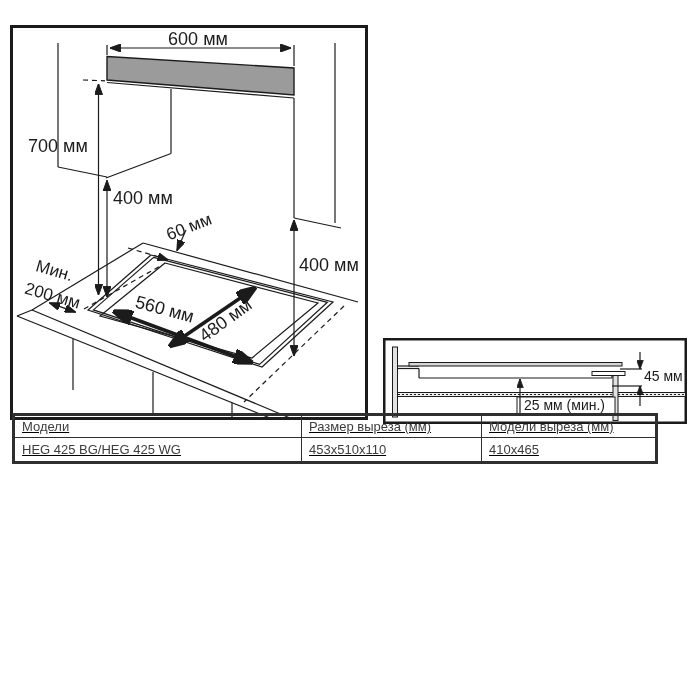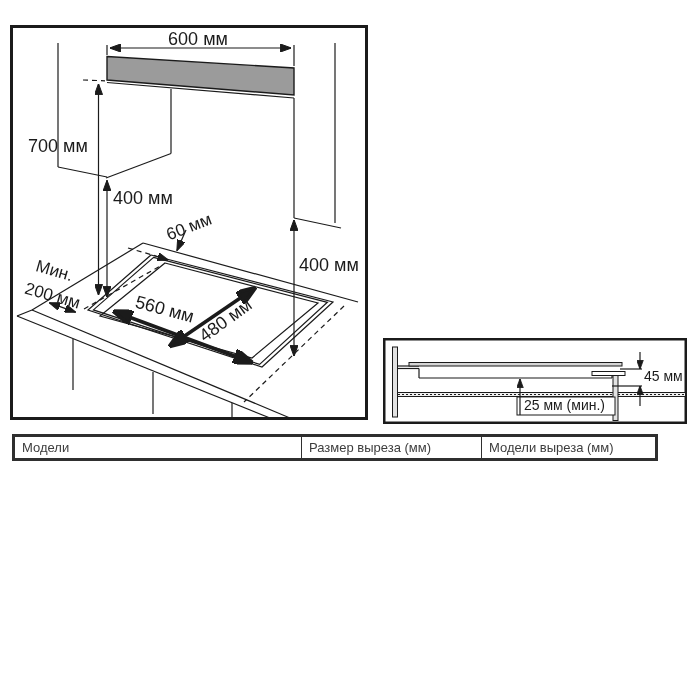--- a/index.html
+++ b/index.html
@@ -6,22 +6,22 @@
   body{width:700px;height:700px;position:relative;font-family:"Liberation Sans",sans-serif;}
   svg{position:absolute;overflow:visible;}
   svg line, svg path, svg polygon, svg polyline, svg rect{stroke:#1b1b1b;}
   .ln{fill:none;stroke-width:1.2;}
   .thk{fill:none;stroke-width:3.6;}
   .dsh{fill:none;stroke-width:1.2;stroke-dasharray:5 4;}
   .dim{font-size:18px;fill:#1b1b1b;}
   .dim-sm{font-size:17px;fill:#1b1b1b;}
   .dim-xs{font-size:14px;fill:#1b1b1b;}
   text{font-family:"Liberation Sans",sans-serif;}
-  table.spec{position:absolute;left:12px;top:434px;width:643px;border-collapse:collapse;
-    table-layout:fixed;border:3px solid #2f2f2f;}
+  table.spec{position:absolute;left:12px;top:413px;width:643px;border-collapse:collapse;
+    table-layout:fixed;border:3px solid #2f2f2f;text-decoration:underline;}
   table.spec th, table.spec td{border:1.5px solid #2f2f2f;font-size:13px;font-weight:normal;
     color:#3d3d3d;text-align:left;padding:3px 4px 3px 7px;white-space:nowrap;overflow:hidden;}
   table.spec th{height:15px;}
   table.spec td{height:17px;}
 </style>
 </head>
 <body>
 
 <svg style="left:10px;top:25px" width="358" height="395" viewBox="0 0 358 395">
   <defs>
@@ -161,14 +161,19 @@
       <col style="width:288px">
       <col style="width:180px">
       <col style="width:175px">
     </colgroup>
   <tbody>
       <tr>
     <th>Модели</th>
     <th>Размер выреза (мм)</th>
     <th>Модели выреза (мм)</th>
   </tr>
+  <tr>
+    <td>HEG 425 BG/HEG 425 WG</td>
+    <td>453x510x110</td>
+    <td>410x465</td>
+  </tr>
 </tbody>
   </table>
 
 </body></html>

